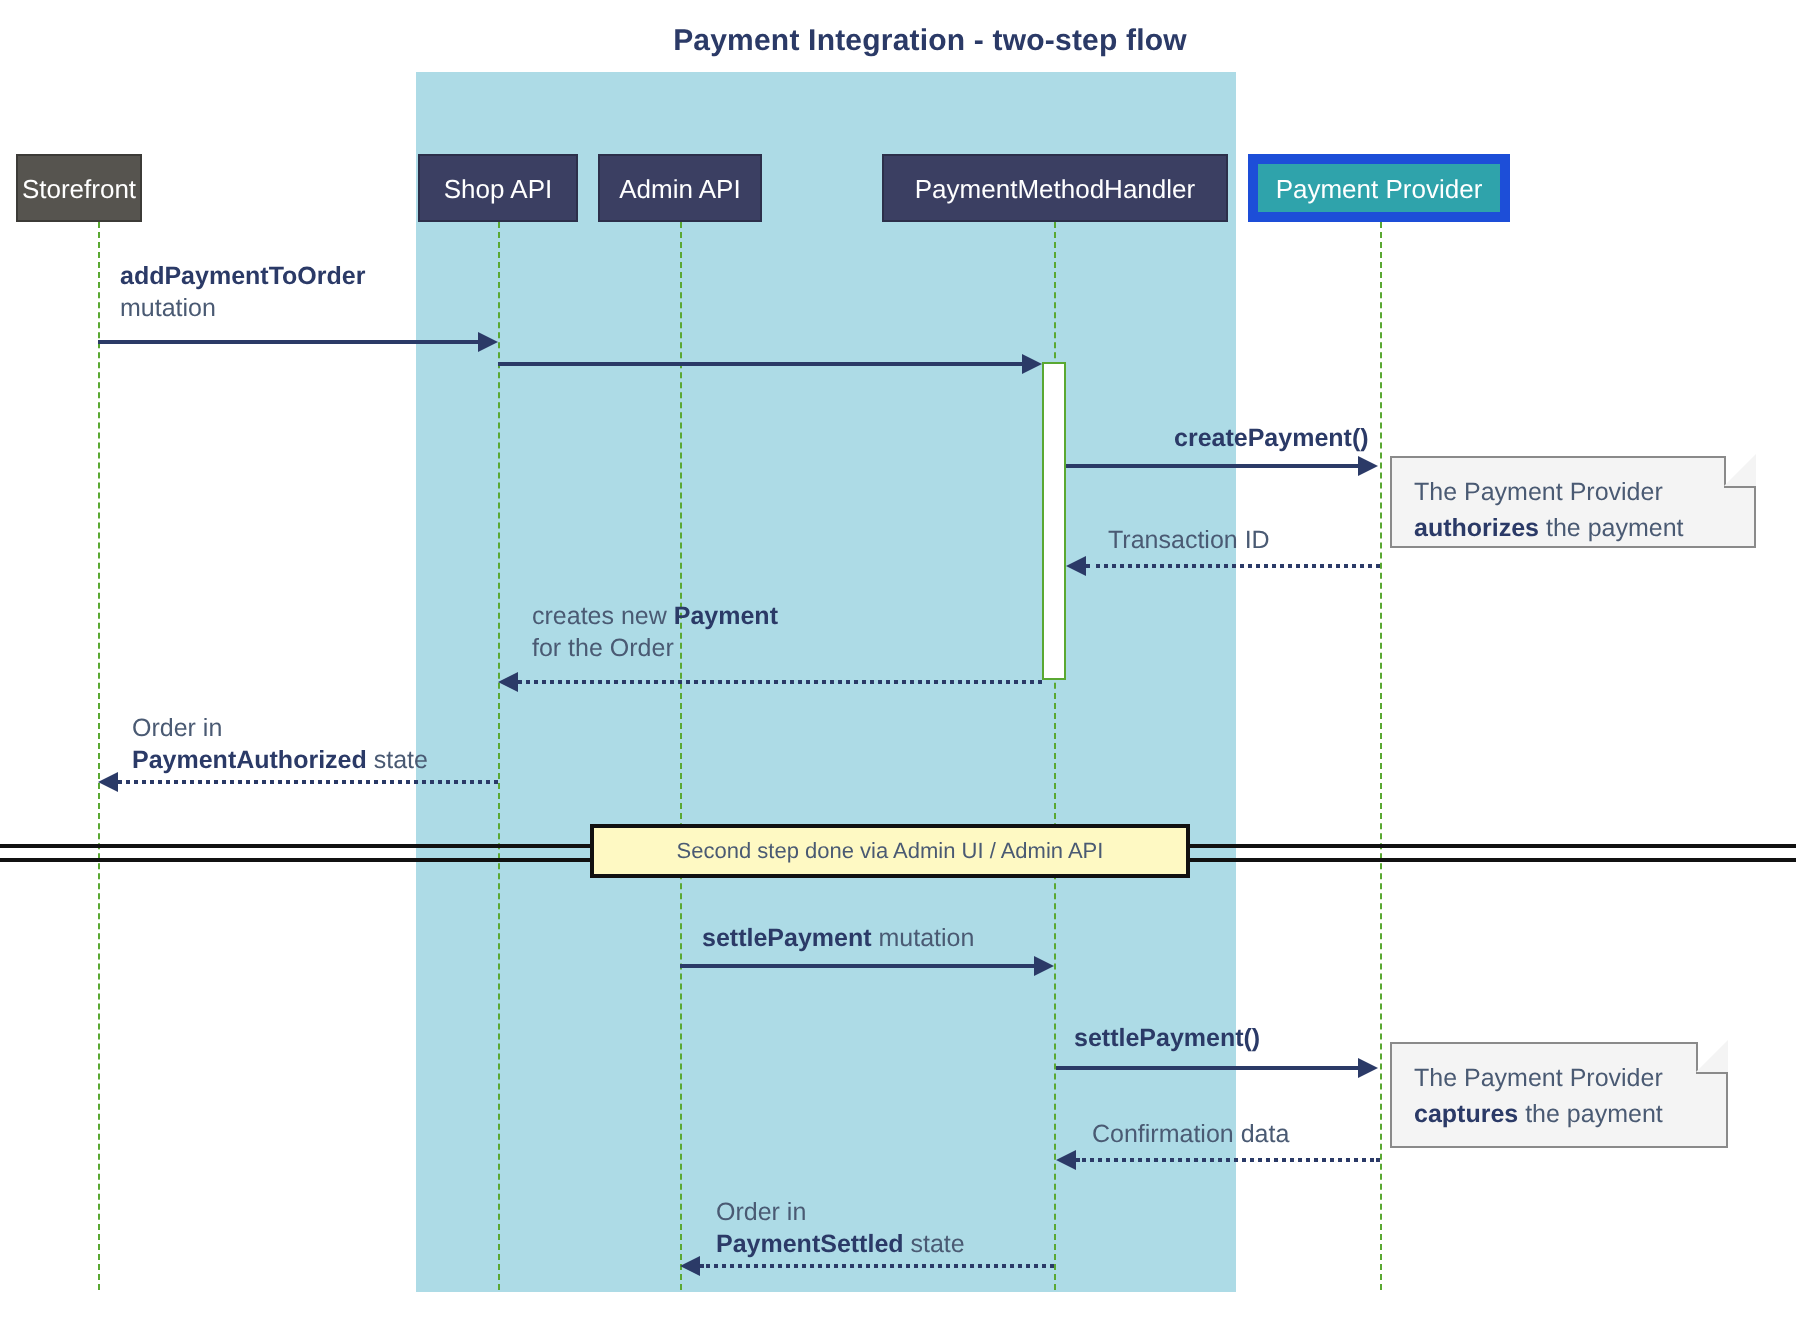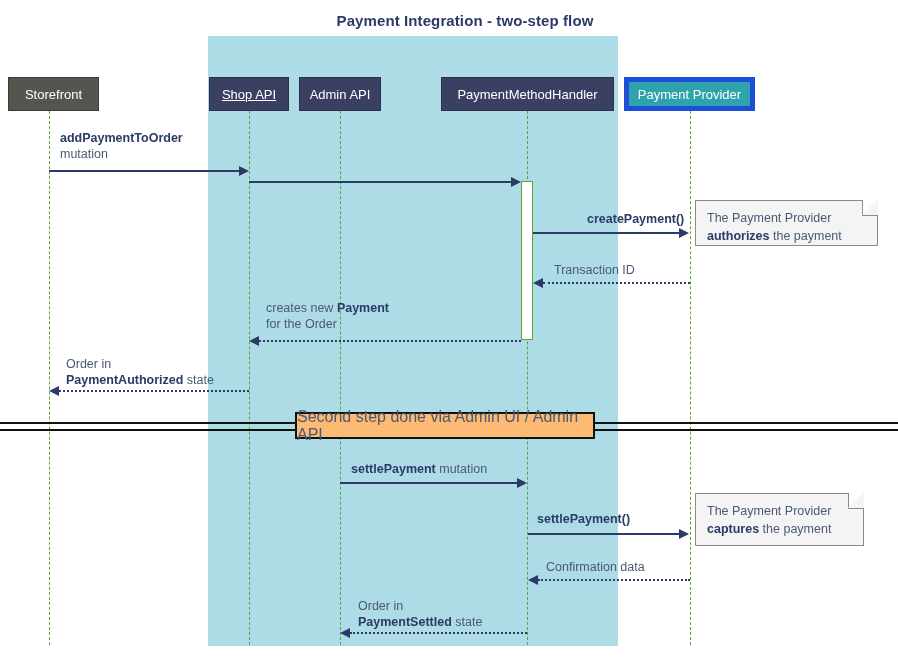--- a/index.html
+++ b/index.html
@@ -102,20 +102,21 @@
 
   
   .note {
     background: #f4f4f4;
     border: 1px solid #8a8a8a;
     box-sizing: border-box;
     font-size: 12.5px;
     color: #4a5a73;
     line-height: 18px;
     padding: 8px 10px 8px 11px;
+    margin-top: 28px;
   }
   .note b { color: #2b3a67; font-weight: bold; }
   .note-fold {
     position: absolute;
     right: -1px; top: -1px;
     width: 15px; height: 15px;
     background: #ffffff;
     border-left: 1px solid #8a8a8a;
     border-bottom: 1px solid #8a8a8a;
   }
@@ -131,48 +132,48 @@
   
   .divider-rule {
     left: 0;
     width: 898px;
     height: 0;
     border-top: 2px solid #111111;
   }
   #divider-box {
     left: 295px; top: 412px;
     width: 300px; height: 27px;
-    background: #fdba74;
+    background: #fef9c3;
     border: 2px solid #111111;
     box-sizing: border-box;
     display: flex;
     align-items: center;
     justify-content: center;
-    font-size: 16px;
+    font-size: 11px;
     color: #4a5a73;
     z-index: 5;
   }
 </style>
 </head>
 <body>
 
 <div id="canvas">
 
   <div class="abs" id="diagram-title">Payment Integration - two-step flow</div>
 
   <div class="abs" id="server-box"></div>
 
   <div class="abs lifeline" style="left:49px;"></div>
   <div class="abs lifeline" style="left:249px;"></div>
   <div class="abs lifeline" style="left:340px;"></div>
   <div class="abs lifeline" style="left:527px;"></div>
   <div class="abs lifeline" style="left:690px;"></div>
 
-  <div class="abs participant p-storefront" style="left:8px;  top:77px; width:91px;">Storefront</div>
-  <div class="abs participant p-api" style="left:209px; top:77px; width:80px;text-decoration:underline;">Shop API</div>
+  <div class="abs participant p-storefront" style="left:8px;  top:77px; width:63px;">Storefront</div>
+  <div class="abs participant p-api" style="left:209px; top:77px; width:80px;">Shop API</div>
   <div class="abs participant p-api" style="left:299px; top:77px; width:82px;">Admin API</div>
   <div class="abs participant p-api" style="left:441px; top:77px; width:173px;">PaymentMethodHandler</div>
   <div class="abs participant p-provider" style="left:624px; top:77px; width:131px;">Payment Provider</div>
 
   <div class="abs activation" style="left:521px; top:181px; height:159px;"></div>
 
   <div class="abs msg-label" style="left:60px; top:130px;">
     <div><b>addPaymentToOrder</b></div>
     <div><span>mutation</span></div>
   </div>

